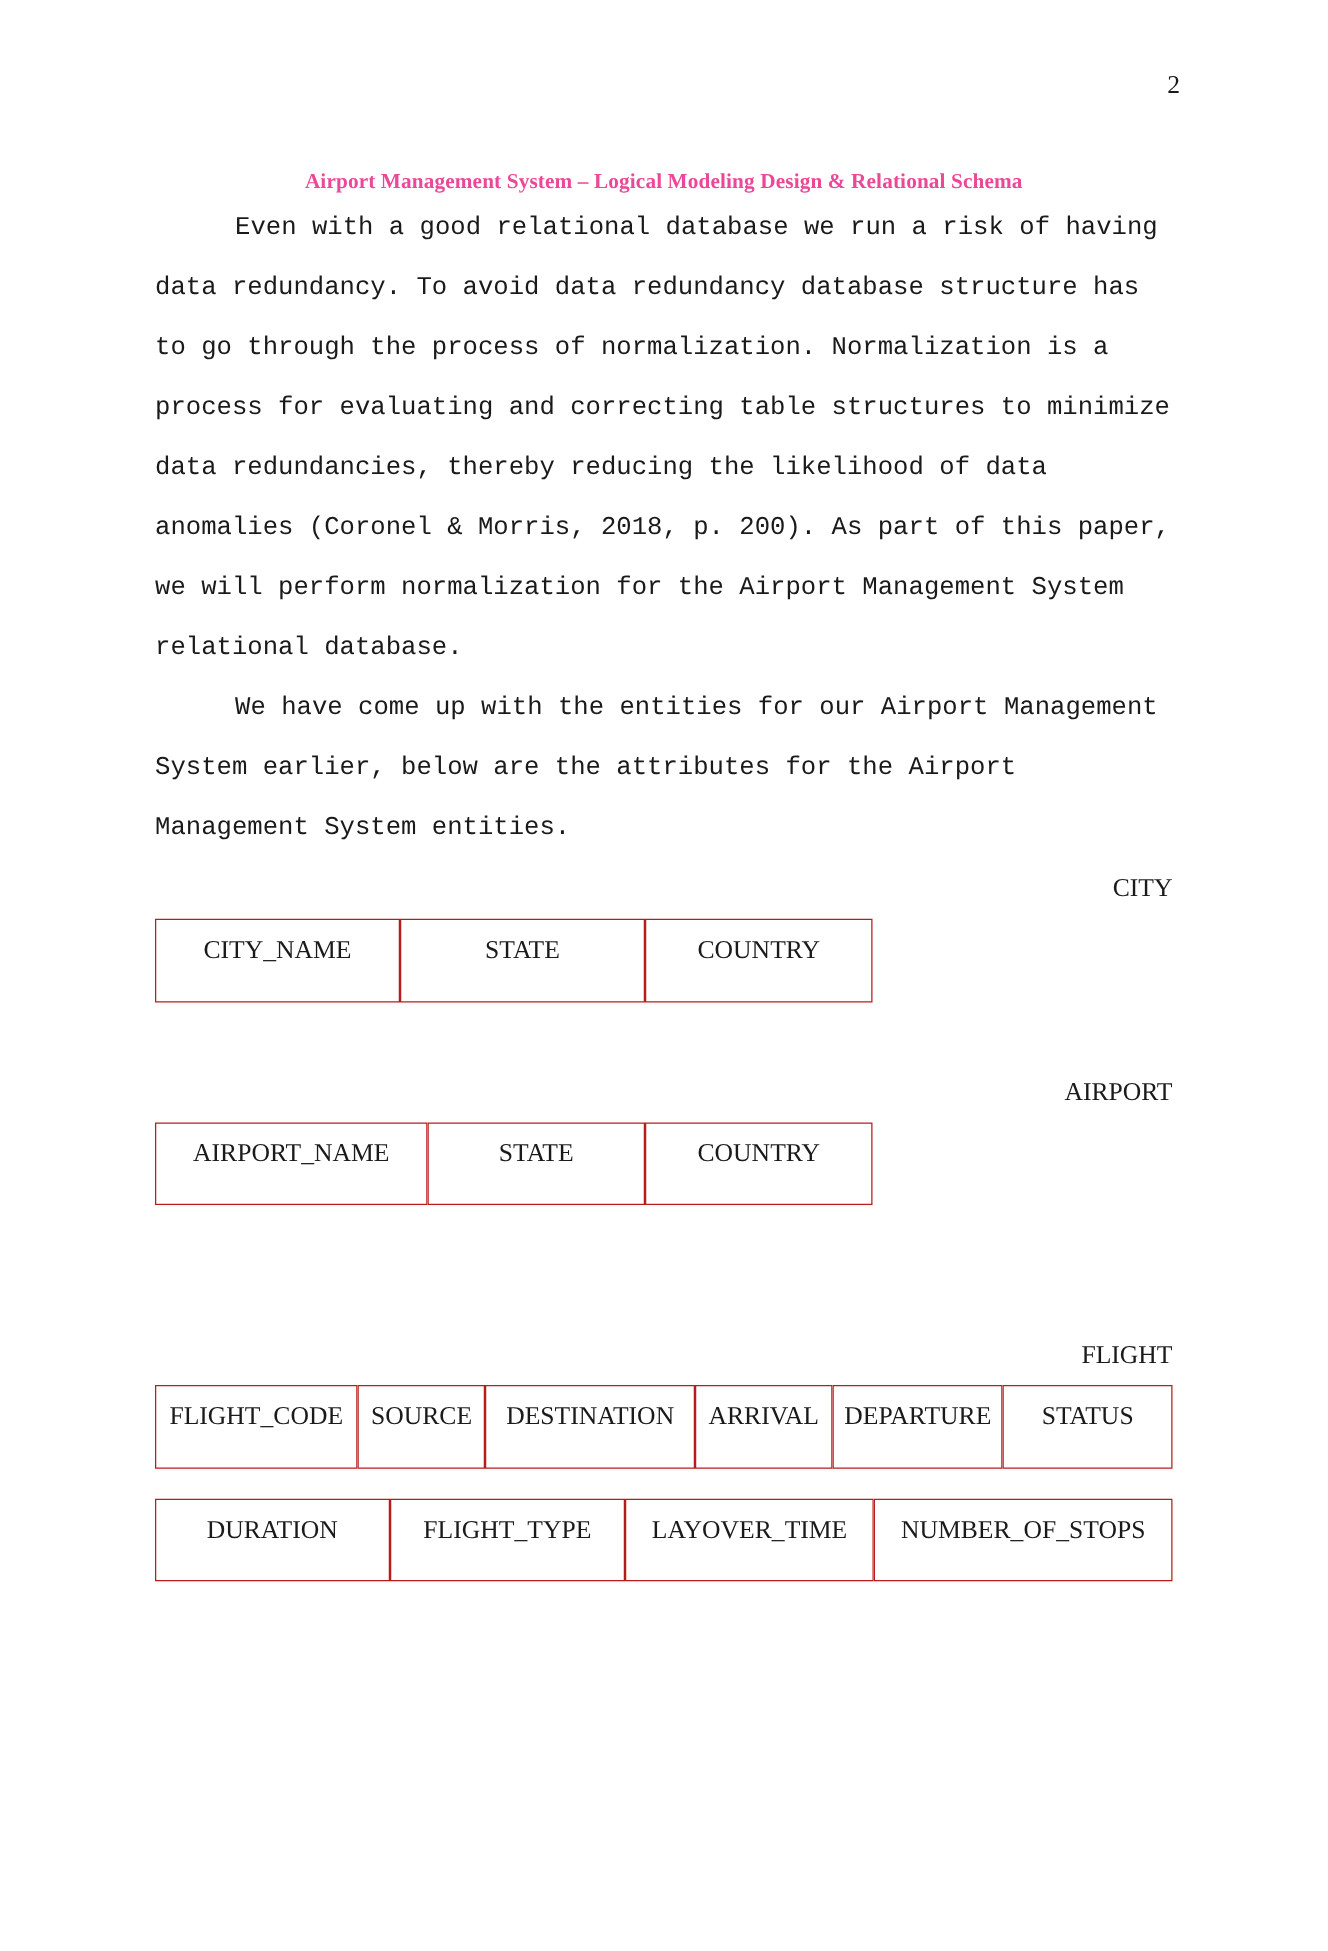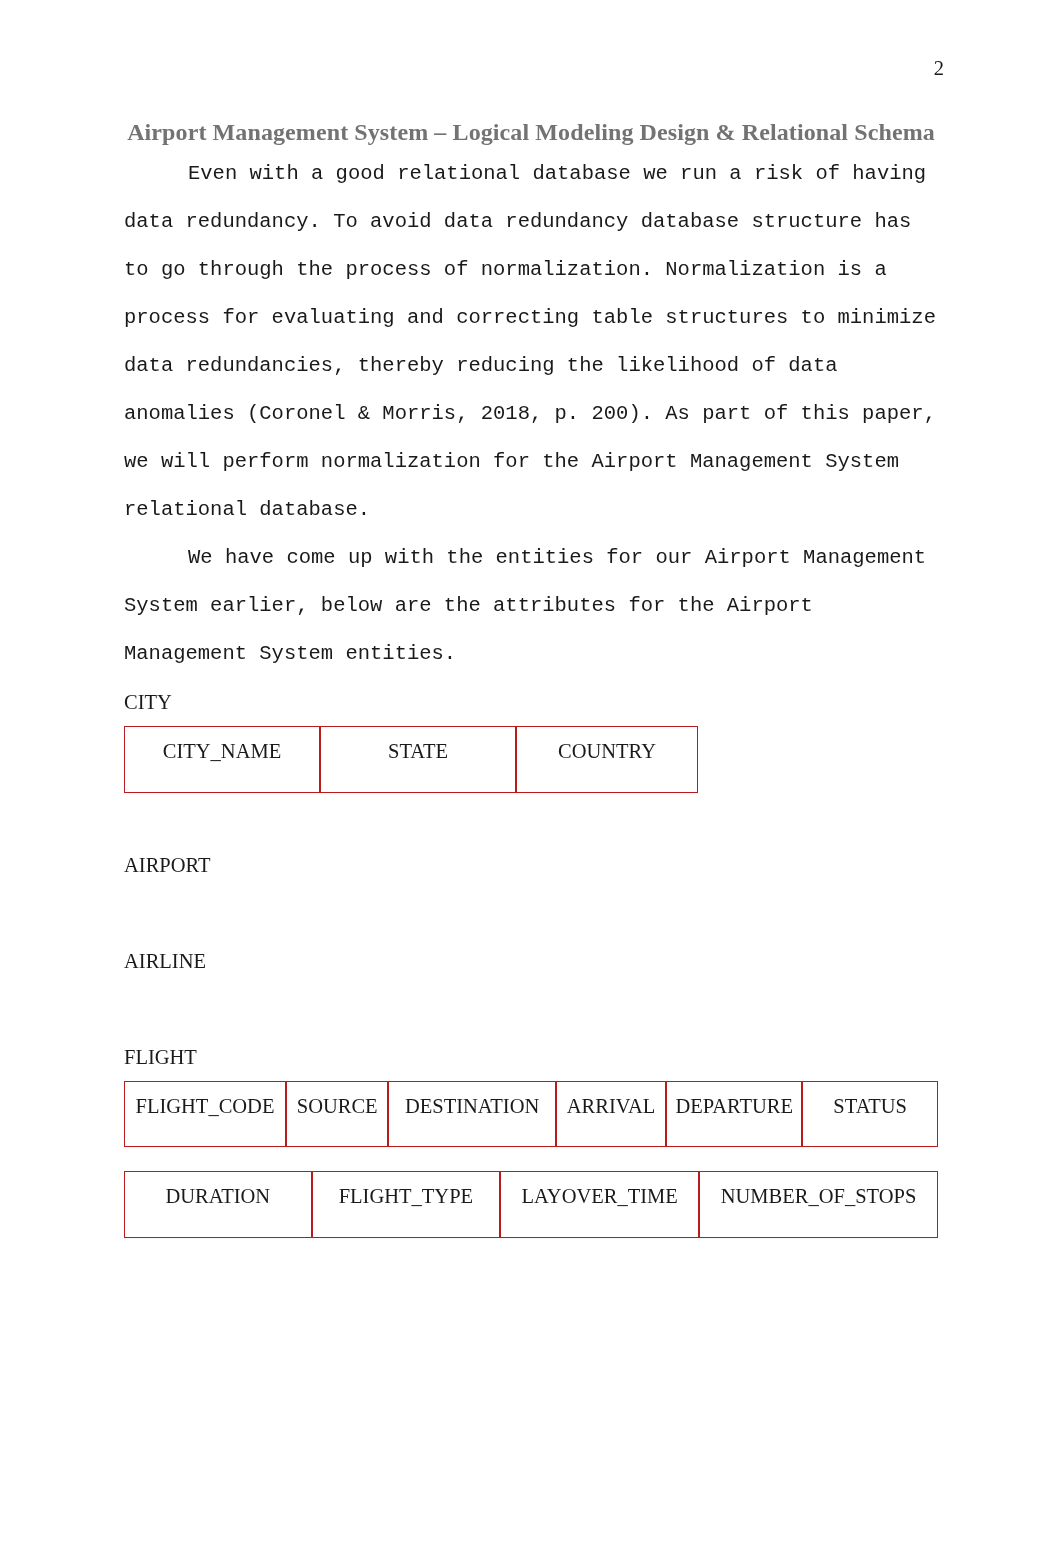--- a/index.html
+++ b/index.html
@@ -34,24 +34,24 @@
   
   .content {
     position: absolute;
     left: 124px;
     top: 120px;
     width: 814px;
   }
 
   .doc-title {
     text-align: center;
-    font-size: 24px;
+    font-size: 17px;
     line-height: 1.0;
-    margin: 0 0 6px 0;
-    color: #737373;
+    margin: 16px 0 6px 0;
+    color: #ec4899;
     letter-spacing: 0.1px;
   }
 
   .body-para {
     font-size: 20.5px;
     line-height: 48px;
     margin: 0;
     color: #1a1a1a;
     text-align: left;
     font-family: Liberation Mono, monospace;
@@ -67,20 +67,21 @@
     line-height: 48px;
     margin: 0;
     color: #1a1a1a;
   }
 
   .entity-label {
     font-size: 20.5px;
     line-height: 48px;
     margin: 0;
     color: #1a1a1a;
+    text-align: right;
   }
 
   
   .attr-table-wrap {
     margin: 0;
     padding: 0;
   }
   .attr-table {
     border-collapse: separate;
     border-spacing: 0;
@@ -139,24 +140,39 @@
             <td>STATE</td>
             <td>COUNTRY</td>
           </tr>
         </tbody>
       </table>
     </div>
 
     <div class="spacer-line"></div>
 
     <div class="entity-label">AIRPORT</div>
+    <div class="attr-table-wrap">
+      <table class="attr-table">
+        <colgroup>
+          <col style="width:218px">
+            <col style="width:174px">
+            <col style="width:182px">
+        </colgroup>
+        <tbody>
+          <tr>
+            <td>AIRPORT_NAME</td>
+            <td>STATE</td>
+            <td>COUNTRY</td>
+          </tr>
+        </tbody>
+      </table>
+    </div>
 
     <div class="spacer-line"></div>
 
-    <div class="entity-label">AIRLINE</div>
 
     <div class="spacer-line"></div>
 
     <div class="entity-label">FLIGHT</div>
     <div class="attr-table-wrap">
       <table class="attr-table">
         <colgroup>
           <col style="width:168px">
             <col style="width:108px">
             <col style="width:178px">

